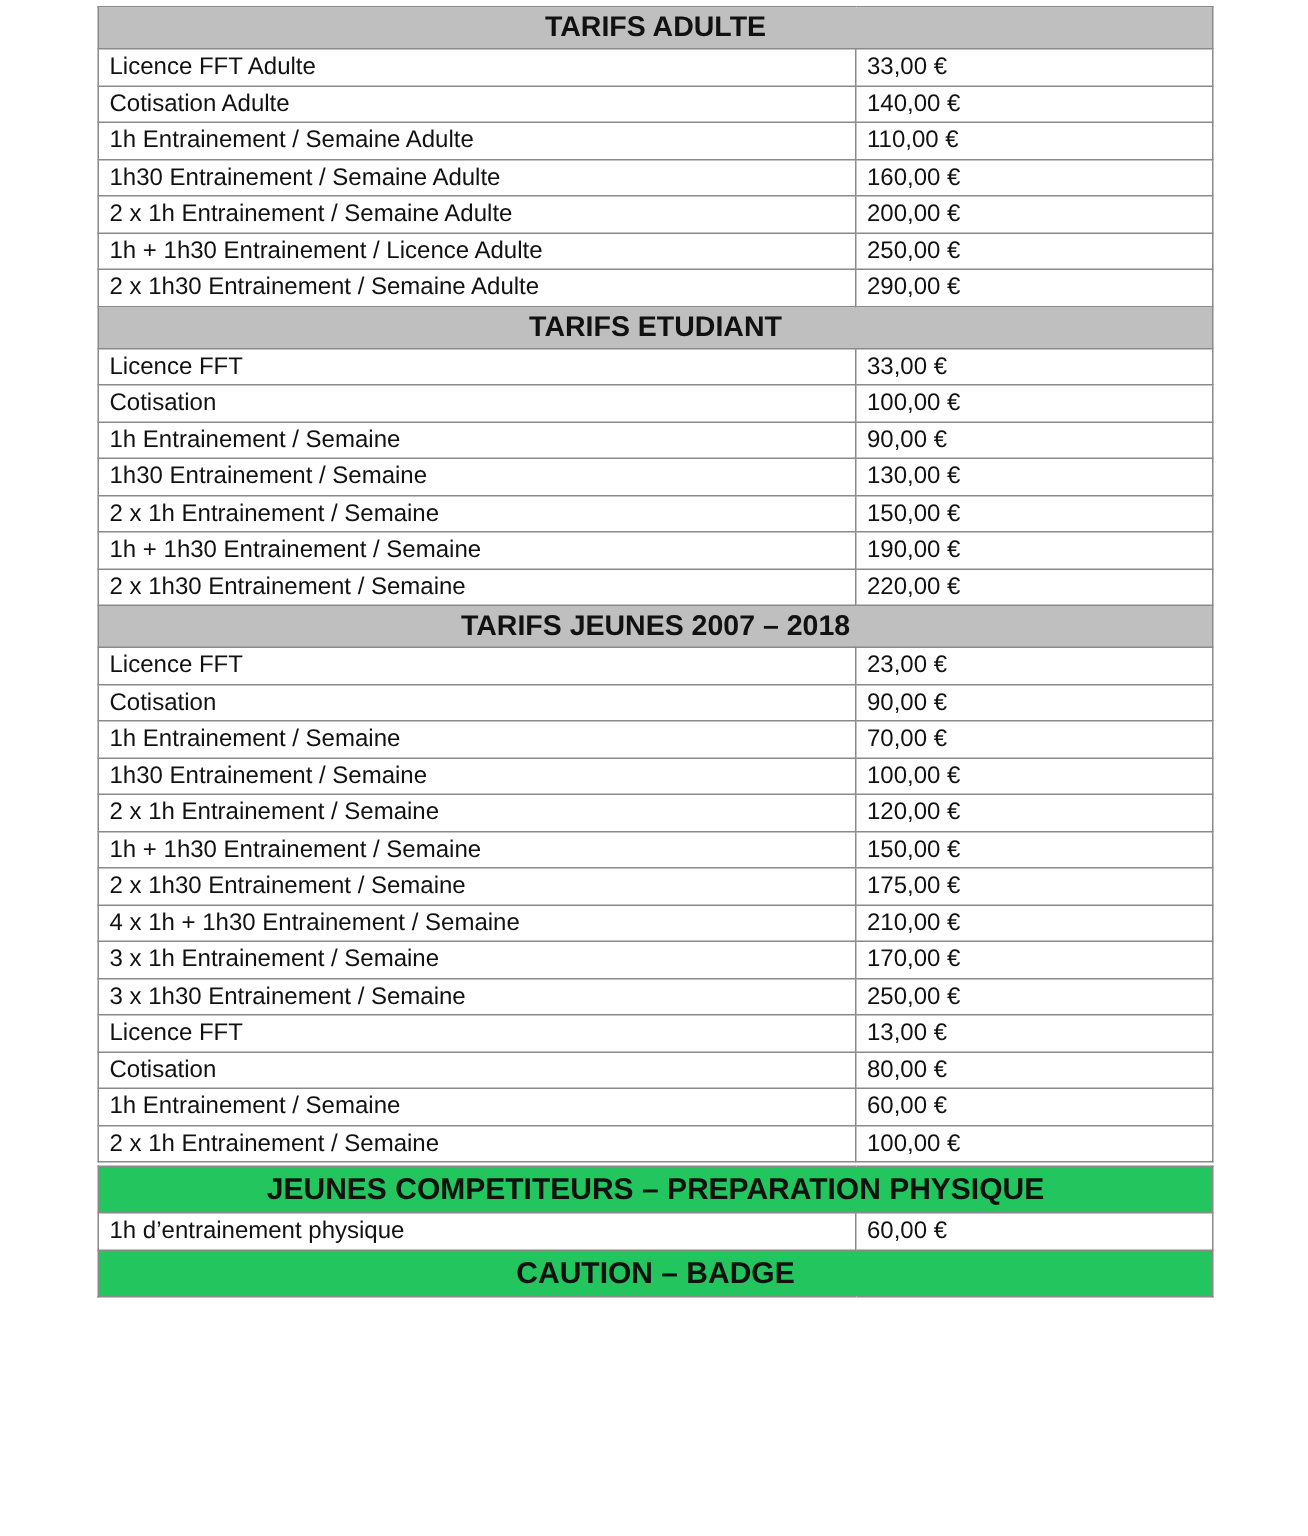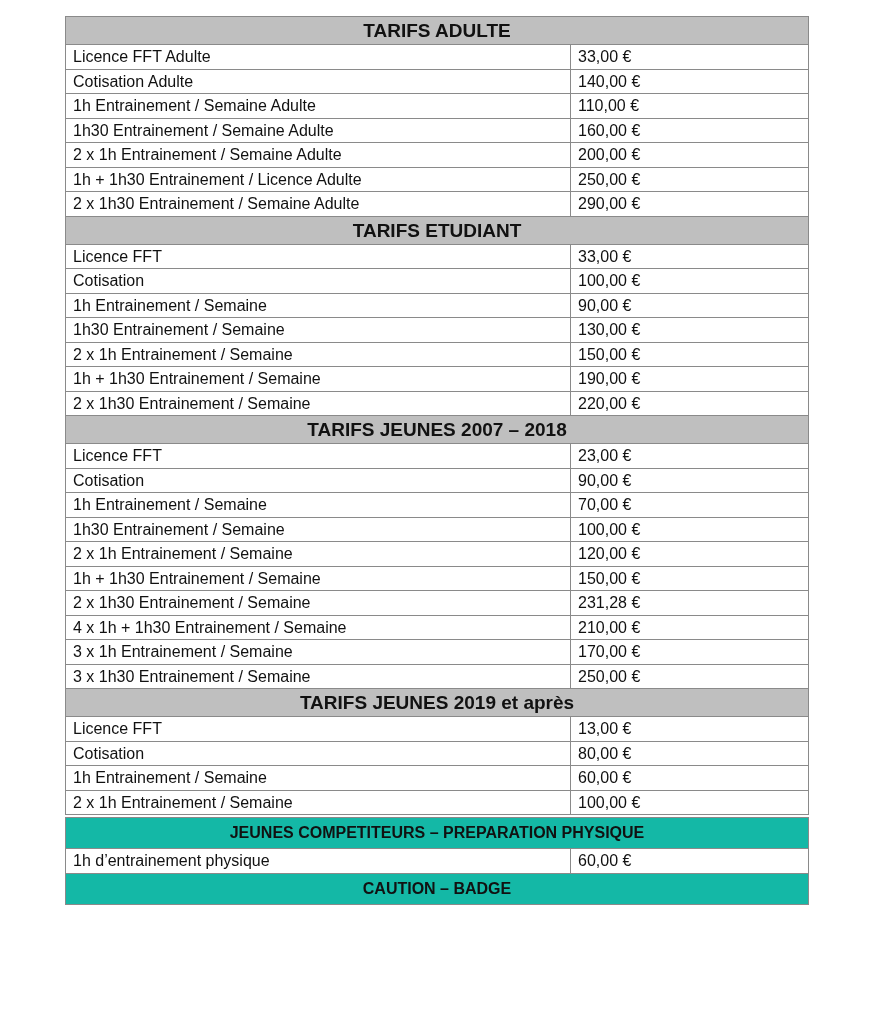--- a/index.html
+++ b/index.html
@@ -1,23 +1,23 @@
 <!DOCTYPE html>
 <html><head>
 <meta charset="utf-8">
 <style>
   html, body { margin:0; padding:0; background:#ffffff; }
   body { width:872px; height:1024px; position:relative; font-family:"Liberation Sans", sans-serif; color:#111; }
-  #doc { position:absolute; left:65px; top:4px; width:743px;margin-top:12px; }
+  #doc { position:absolute; left:65px; top:4px; width:743px; }
   table { border-collapse:collapse; width:743px; table-layout:fixed; }
   col.c1 { width:505px; } col.c2 { width:238px; }
   td { border:1px solid #8a8a8a; padding:0 7px; font-size:16px; height:23.5px; line-height:23.5px; white-space:nowrap; overflow:hidden; }
   td.amount { }
   tr.hdr td { background:#bfbfbf; text-align:center; font-weight:bold; font-size:19px; height:27px; line-height:27px; }
-  tr.hdr.dark td { background:#14b8a6; font-size:16px; height:30px; line-height:30px; }
+  tr.hdr.dark td { background:#22c55e; font-size:20px; height:30px; line-height:30px; }
   tr.spacer td { border:none; height:2px; padding:0; line-height:2px; }
 </style>
 </head>
 <body>
 
 <div id="doc">
   <table>
     <colgroup>
         <col class="c1">
         <col class="c2">
@@ -107,36 +107,33 @@
         <tr>
           <td>2 x 1h Entrainement / Semaine</td>
           <td class="amount">120,00 €</td>
         </tr>
         <tr>
           <td>1h + 1h30 Entrainement / Semaine</td>
           <td class="amount">150,00 €</td>
         </tr>
         <tr>
           <td>2 x 1h30 Entrainement / Semaine</td>
-          <td class="amount">231,28 €</td>
+          <td class="amount">175,00 €</td>
         </tr>
         <tr>
           <td>4 x 1h + 1h30 Entrainement / Semaine</td>
           <td class="amount">210,00 €</td>
         </tr>
         <tr>
           <td>3 x 1h Entrainement / Semaine</td>
           <td class="amount">170,00 €</td>
         </tr>
         <tr>
           <td>3 x 1h30 Entrainement / Semaine</td>
           <td class="amount">250,00 €</td>
-        </tr>
-        <tr class="hdr">
-          <td colspan="2">TARIFS JEUNES 2019 et après</td>
         </tr>
         <tr>
           <td>Licence FFT</td>
           <td class="amount">13,00 €</td>
         </tr>
         <tr>
           <td>Cotisation</td>
           <td class="amount">80,00 €</td>
         </tr>
         <tr>

